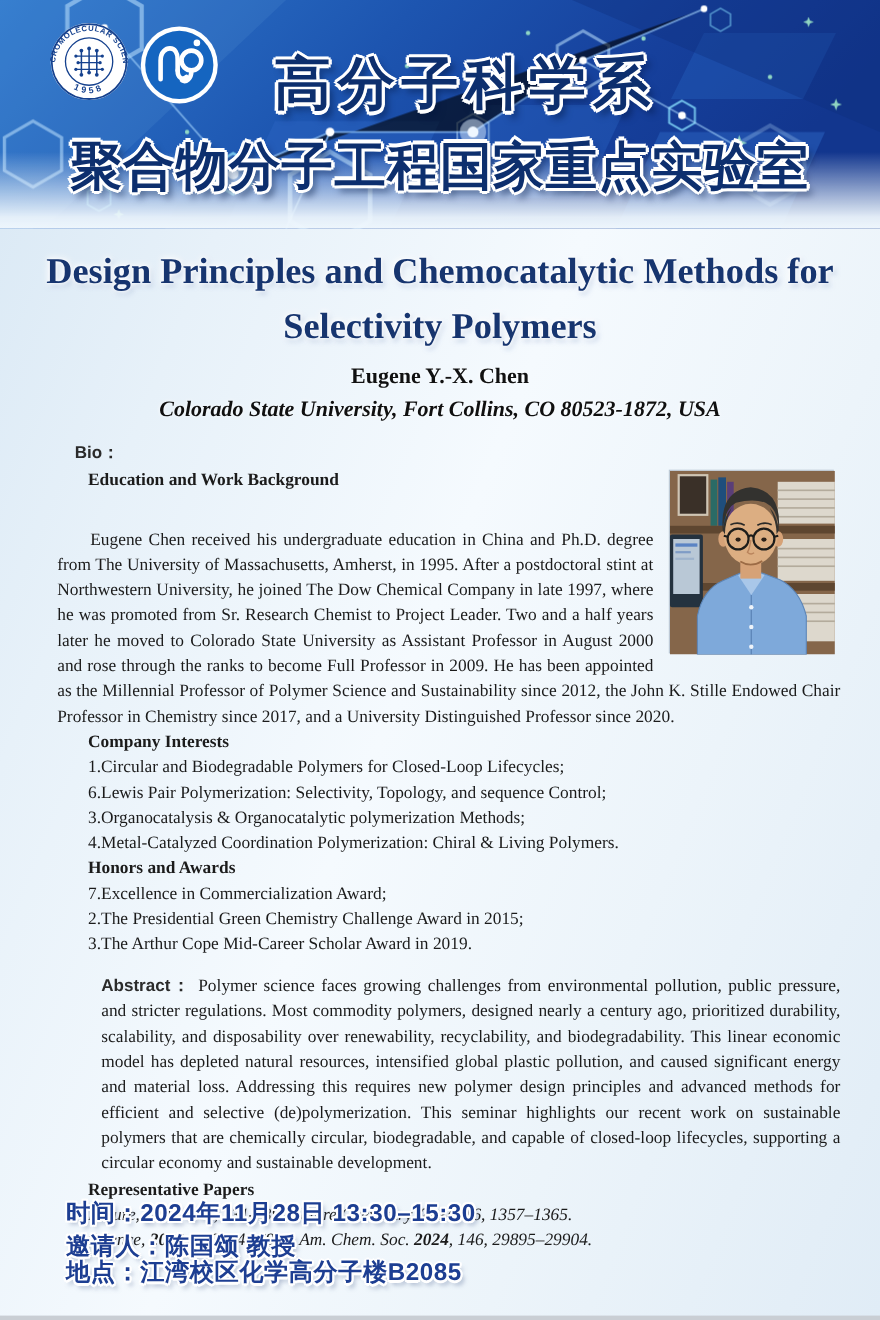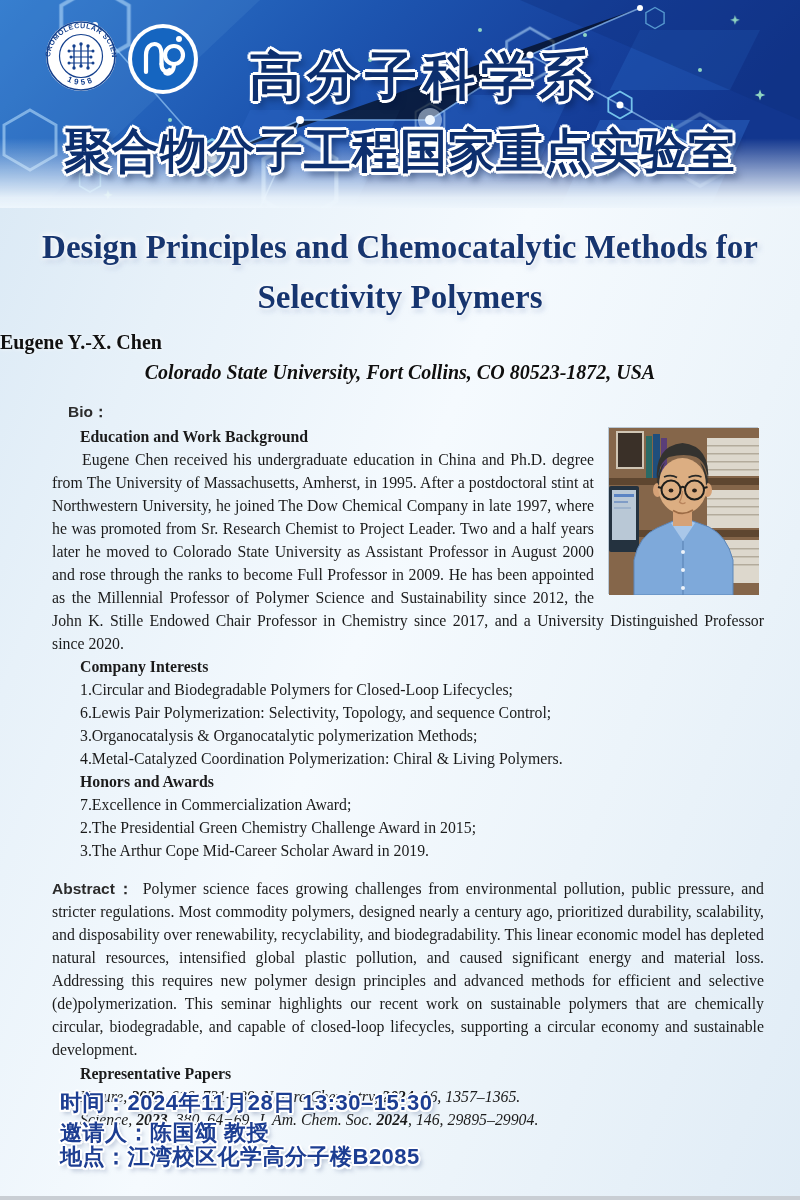--- a/index.html
+++ b/index.html
@@ -21,35 +21,35 @@
   .banner-line2{ top:120px; font-size:47px; letter-spacing:1px; }
   .logo{ position:absolute; z-index:4; }
   .logo1{ left:44px; top:19px; }
   .logo2{ left:126px; top:22px; }
   
   .title{
     margin:14px 30px 0; text-align:center; font-weight:bold; font-size:33px; line-height:50px;
     color:#17356f;
     text-shadow:0 0 3px #fff,0 0 6px #fff,0 0 9px rgba(255,255,255,.95),2px 3px 5px rgba(125,155,200,.55);
   }
-  .speaker{ margin-top:9px; font-weight:bold; font-size:20px; color:#111;
+  .speaker{ margin-top:9px; text-align:center; font-weight:bold; font-size:20px; color:#111;
     text-shadow:0 0 4px rgba(255,255,255,.9); }
   .affiliation{ margin-top:7px; text-align:center; font-weight:bold; font-style:italic; font-size:20px; color:#101010;
     text-shadow:0 0 4px rgba(255,255,255,.9); }
   
   .content{ padding:16px 36px 0 52px; color:#1b1b1b; font-size:15.8px; line-height:23px; }
   .sans-label{ font-family:"Liberation Sans","DejaVu Sans",sans-serif; font-weight:bold; font-size:15.5px; color:#2b2b2b; }
   .bio-label{ display:block; margin-left:16px; margin-bottom:2px; }
   .subhead{ font-weight:bold; text-indent:28px; }
   .photo-float{ float:right; width:150px; height:167px; margin:2px 6px 8px 14px; border:1px solid #b9c7d4; }
   .photo-float svg{ display:block; }
-  .justified{ text-align:justify; }
+  .justified{ text-align:justify;margin-top:31px; }
   .para{ text-indent:30px; }
   .item{ padding-left:28px; }
-  .abstract-wrap{ margin-top:15px; clear:none; }
+  .abstract-wrap{ margin-top:15px; clear:none;margin-left:40px; }
   .papers-head{ font-weight:bold; text-indent:28px; margin-top:1px; }
   .paper-line{ font-style:italic; padding-left:28px; }
   .paper-line b{ font-weight:bold;font-style:italic; }
   
   .footer{ position:absolute; left:0; right:0; bottom:0; height:120px; }
   .f-row1{ position:absolute; top:8px; left:60px; right:30px; display:flex; justify-content:space-between;flex-direction:column; }
   .f-row2{ position:absolute; top:62px; left:60px; }
   .f-text{
     font-family:"Liberation Sans","DejaVu Sans",sans-serif; font-weight:bold; font-size:22px; color:#1d3e92;
     letter-spacing:.5px;

